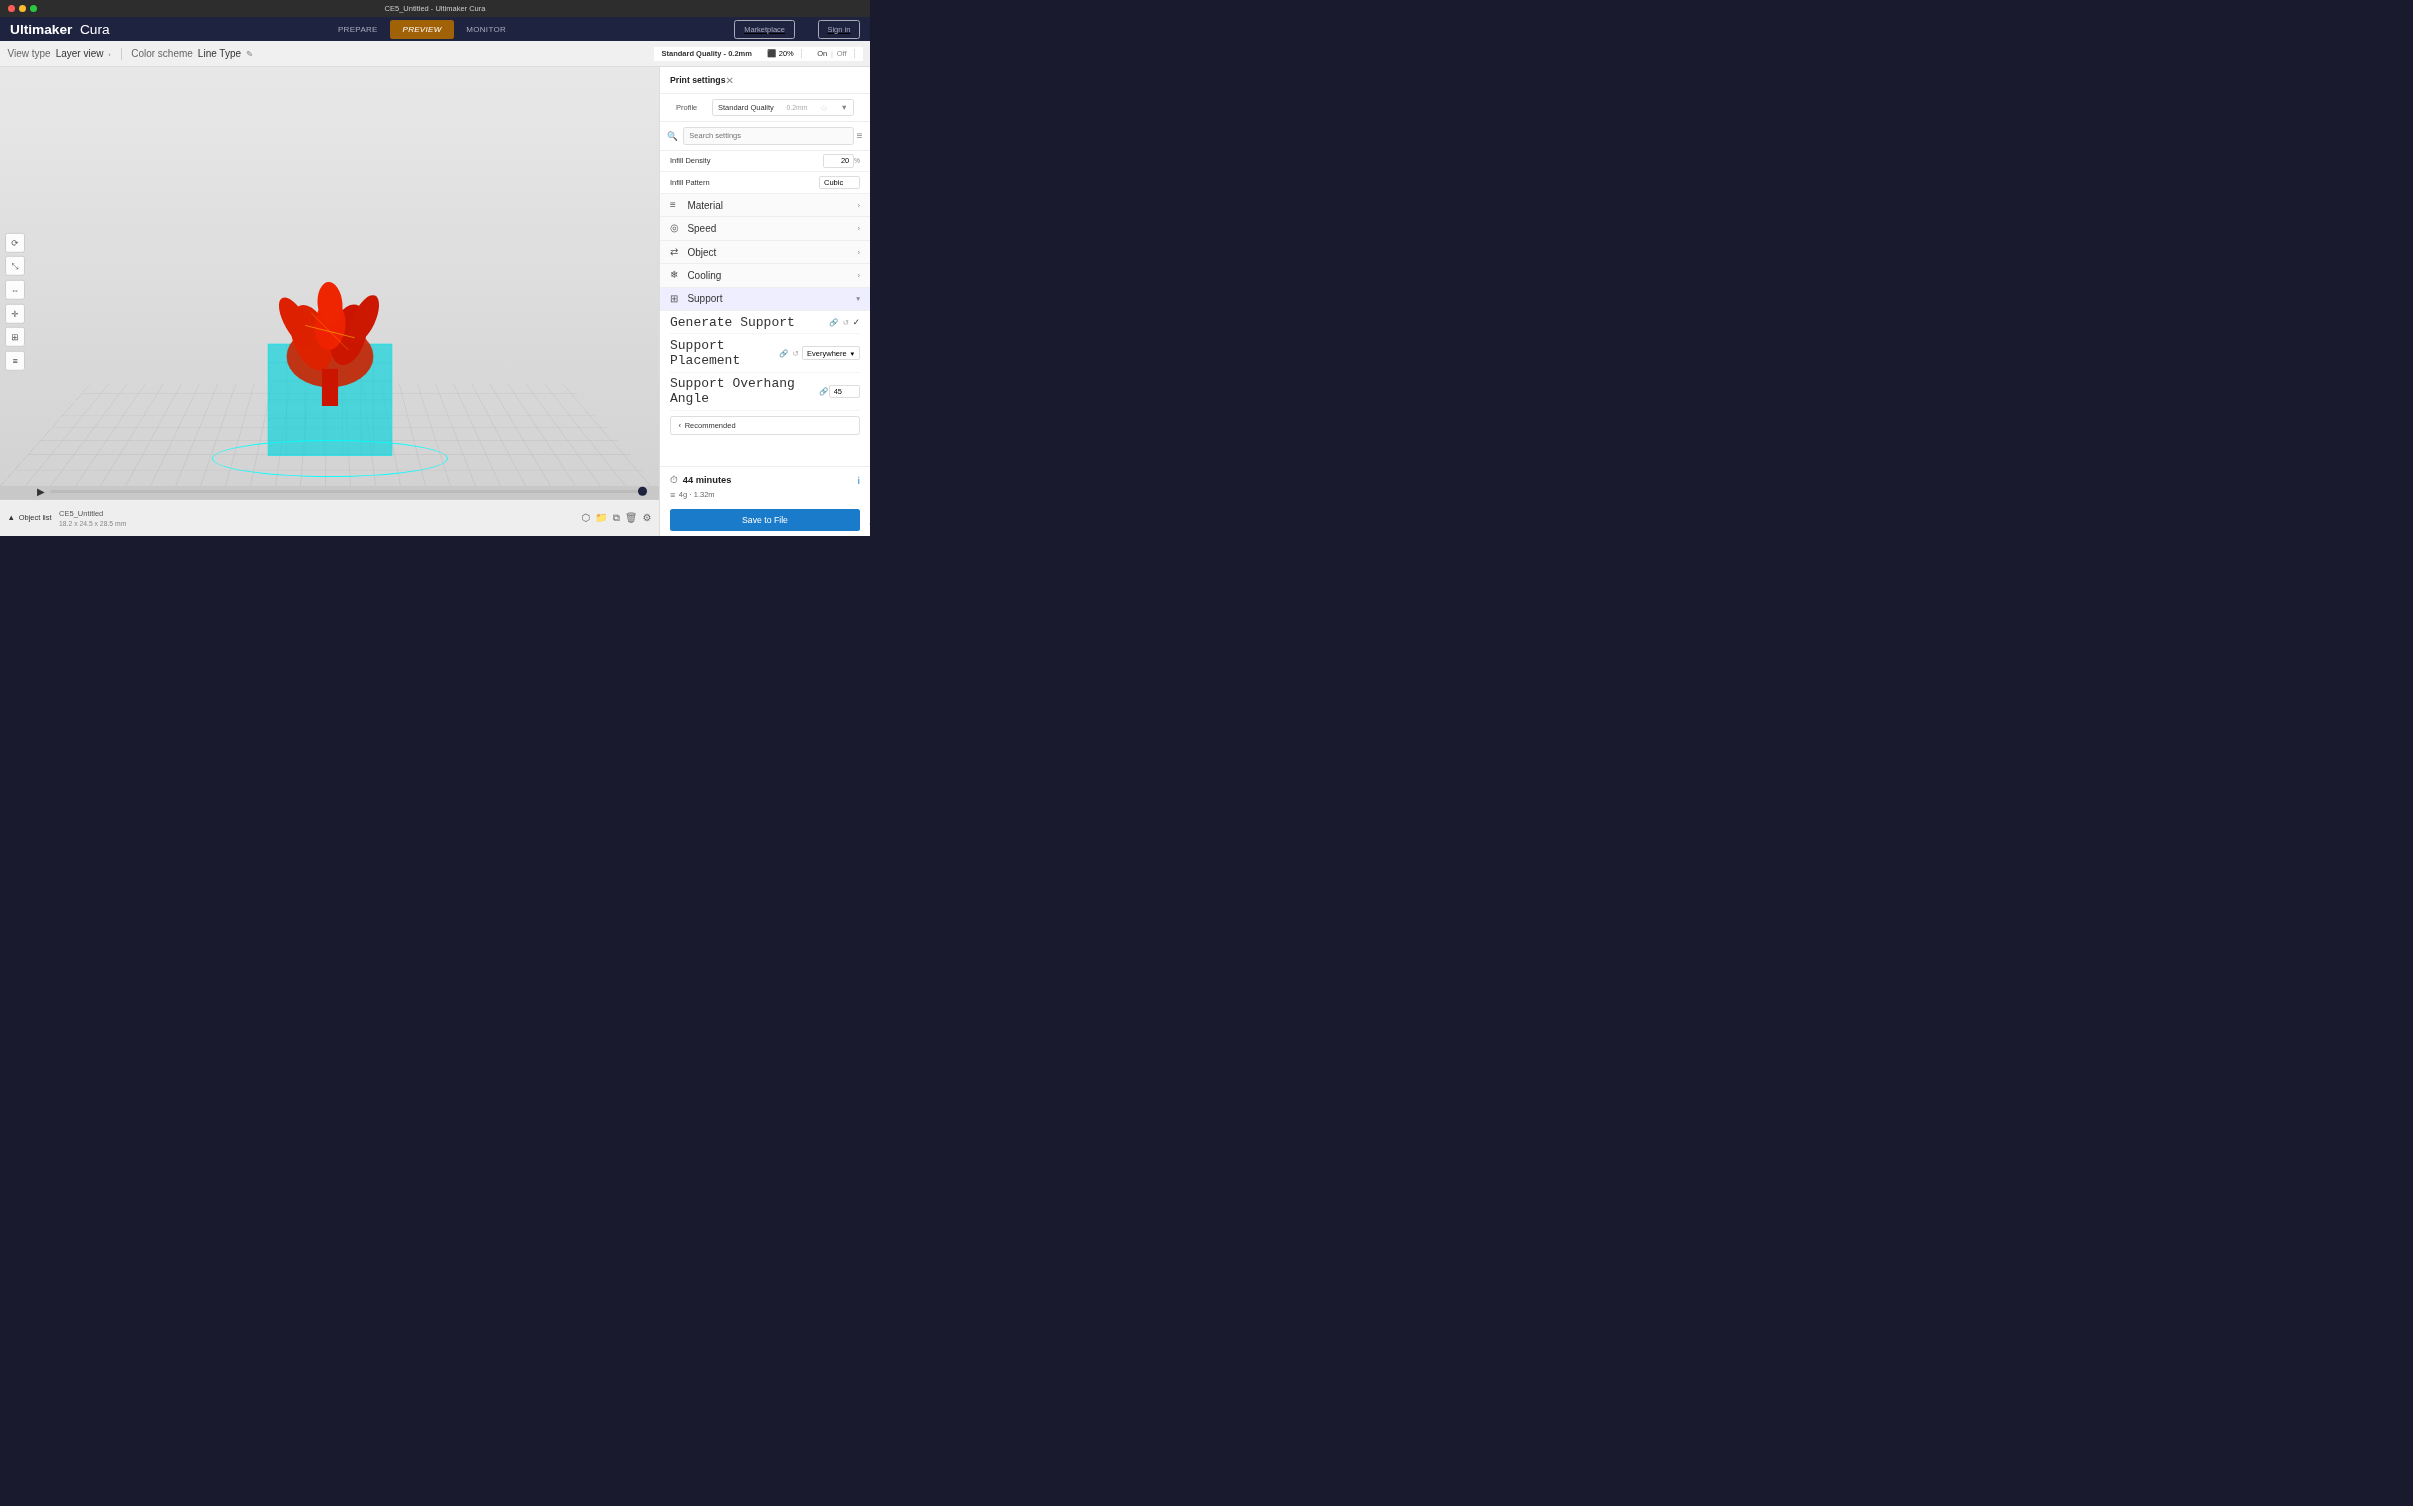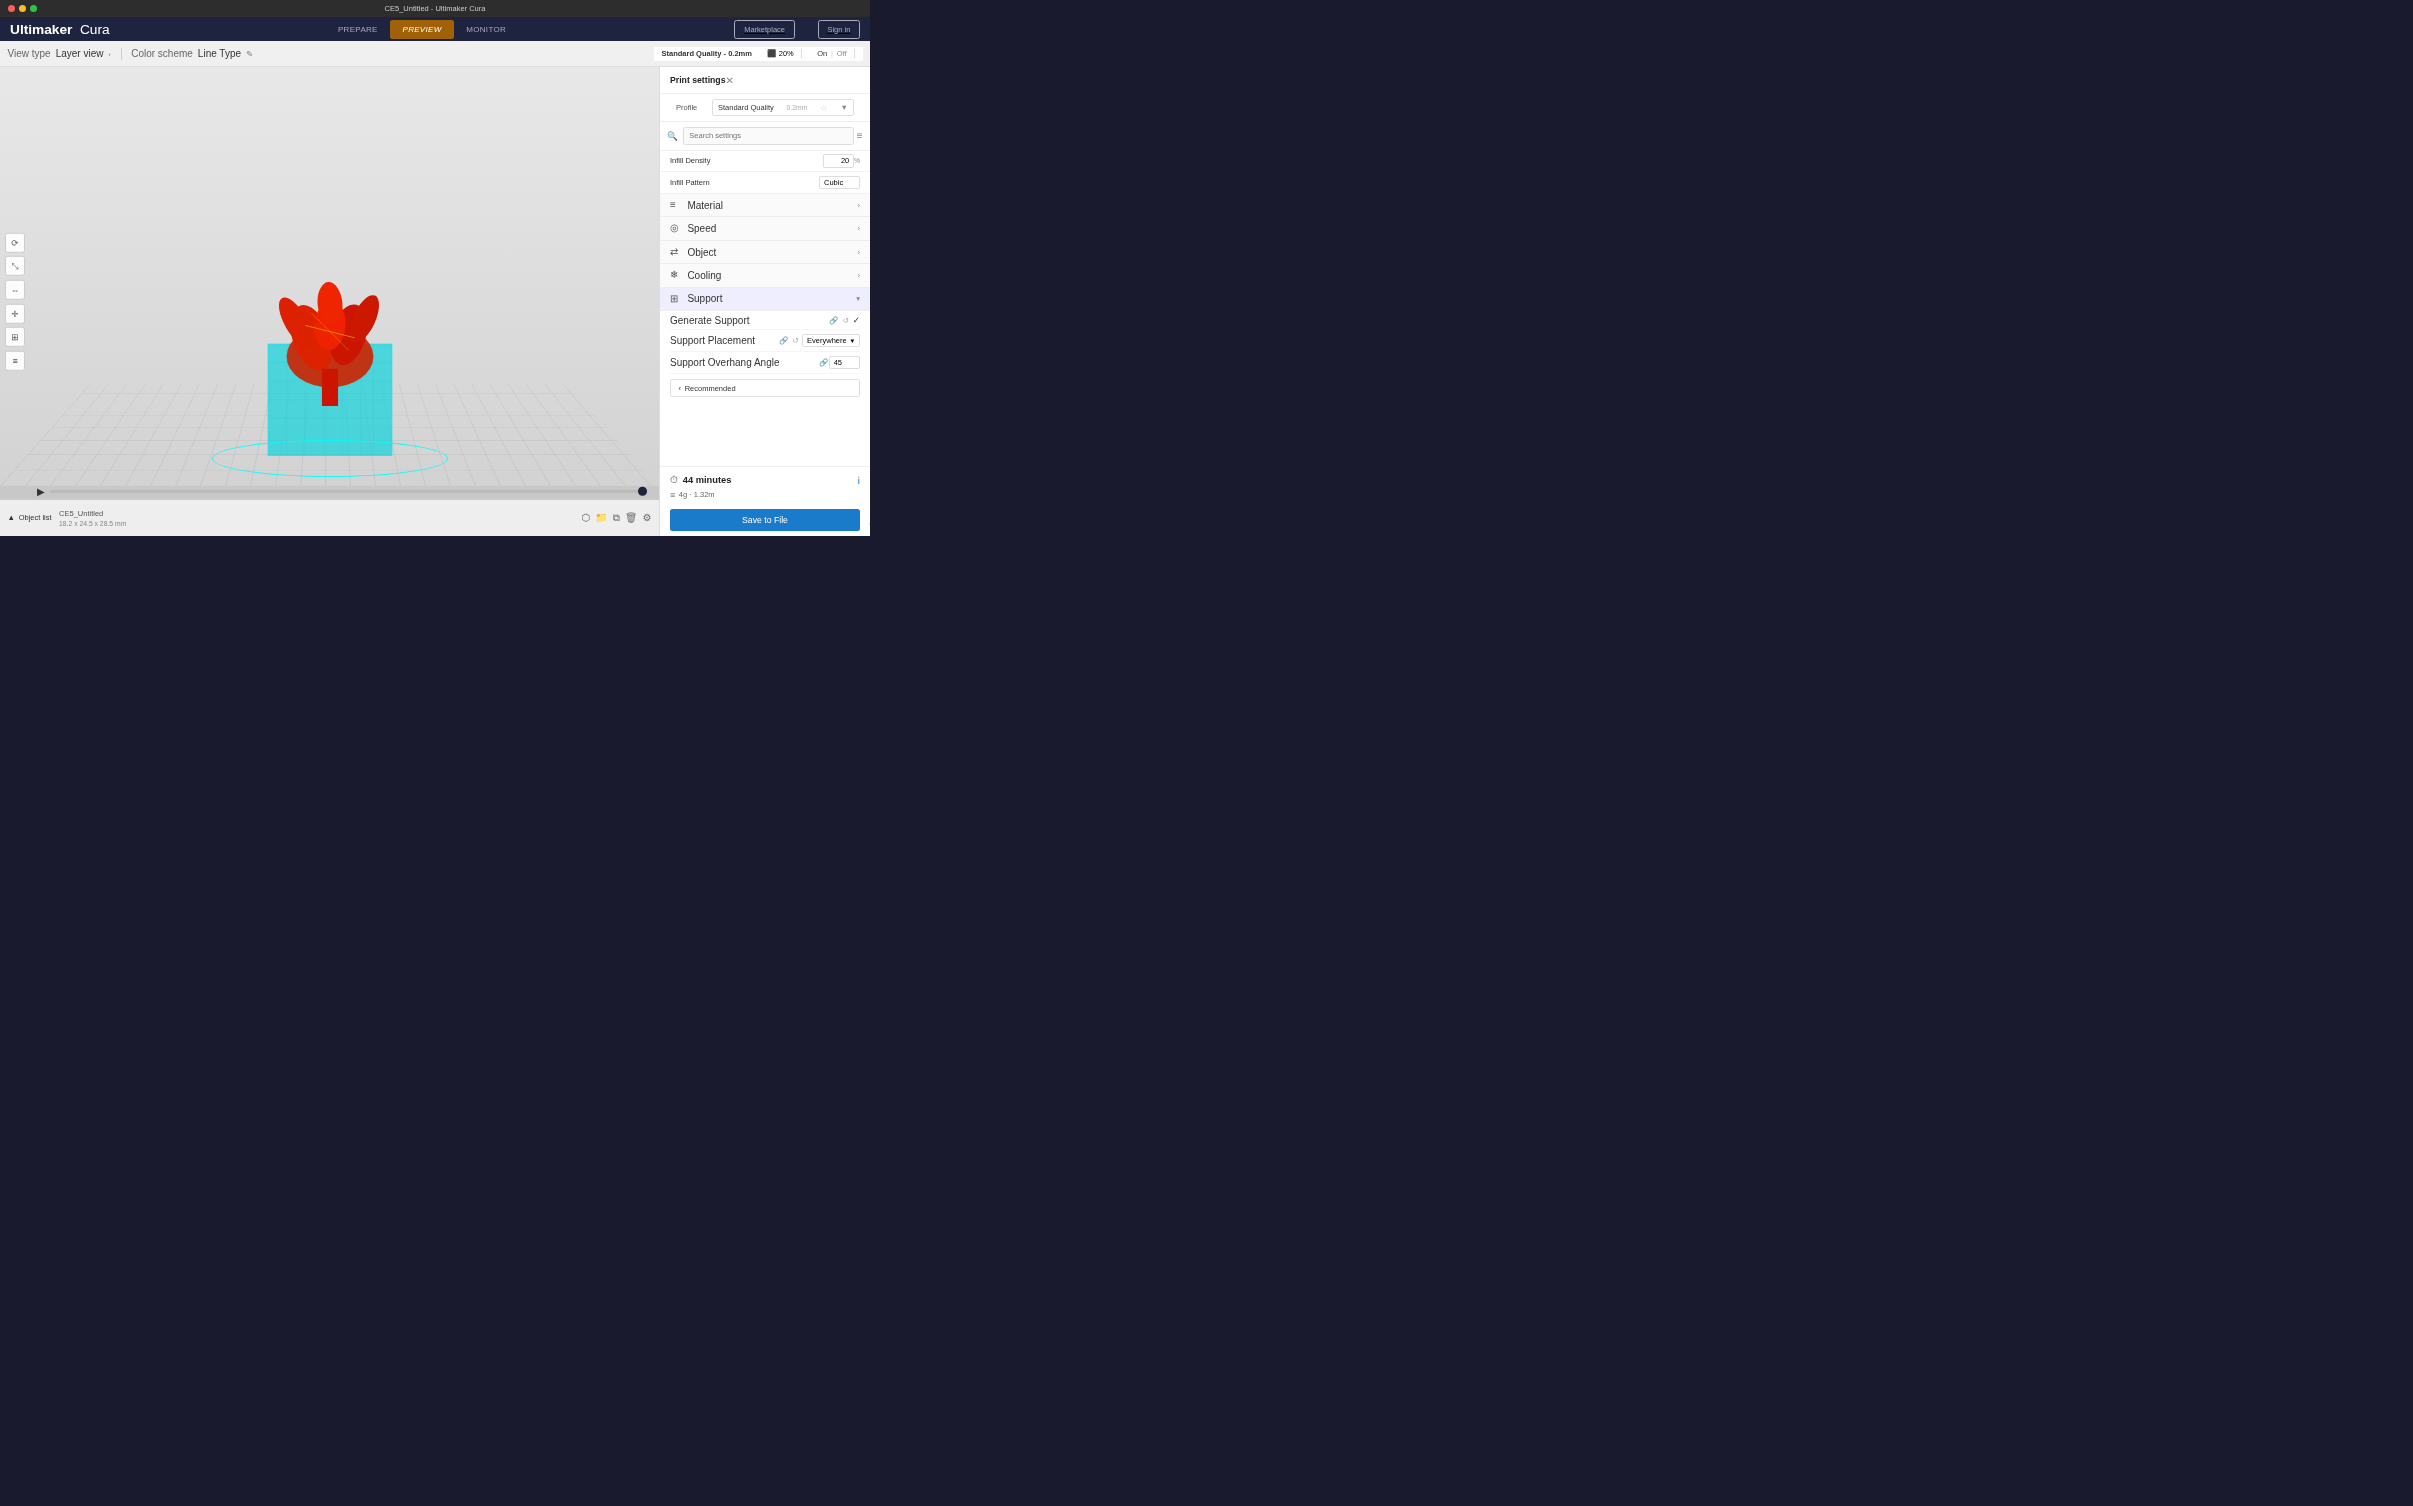--- a/index.html
+++ b/index.html
@@ -239,21 +239,21 @@
     .category-icon { width: 12.4px; height: 12.4px; margin-right: 5px; color: #555; font-size: 10px; }
     .category-label { font-size: 10px; color: #333; flex: 1; font-weight: 500; }
     .category-chevron { font-size: 7.5px; color: #888; }
 
     
     .support-section { padding: 0 10px; }
     .support-setting {
       display: flex; align-items: center; padding: 3.7px 0;
       border-bottom: 0.6px solid #f5f5f5;
     }
-    .support-label { font-size: 10px; color: #333; flex: 1; }
+    .support-label { font-size: 13px; color: #333; flex: 1; font-family: Liberation Mono, monospace; }
     .support-icons { display: flex; gap: 3.7px; margin-right: 3.7px; }
     .support-icon-btn { font-size: 7.5px; color: #aaa; cursor: pointer; }
     .support-check { font-size: 8.7px; color: #333; cursor: pointer; }
     .support-dropdown {
       display: flex; align-items: center; gap: 2.5px;
       border: 0.6px solid #ddd; border-radius: 1.9px;
       padding: 1.2px 3.7px; font-size: 7.5px; cursor: pointer;
       background: #fff; min-width: 56px;
     }
     .support-number {

